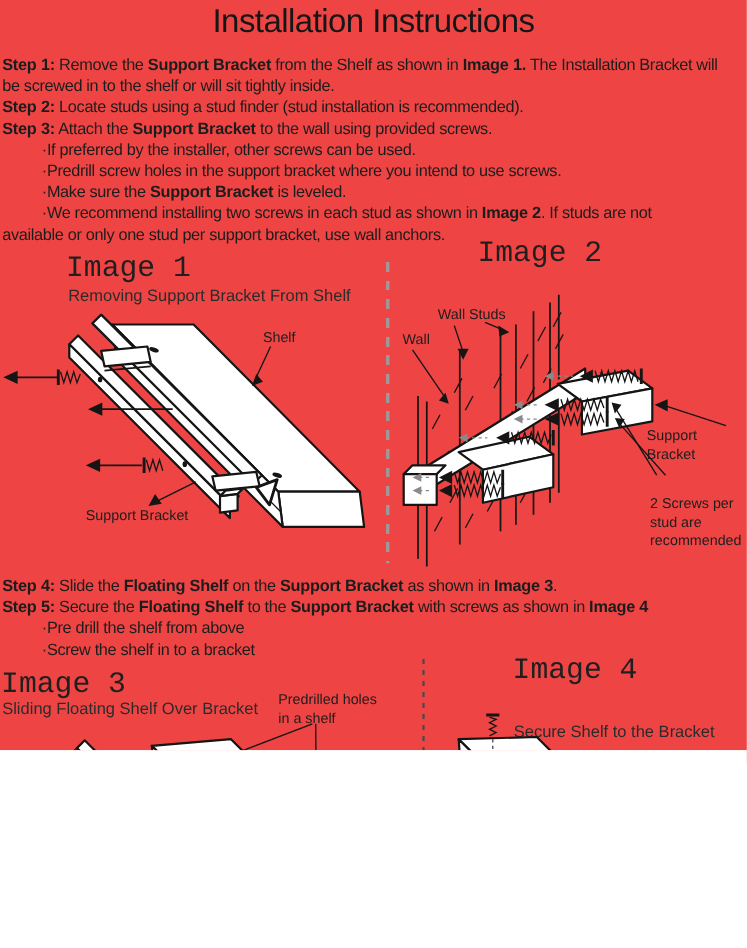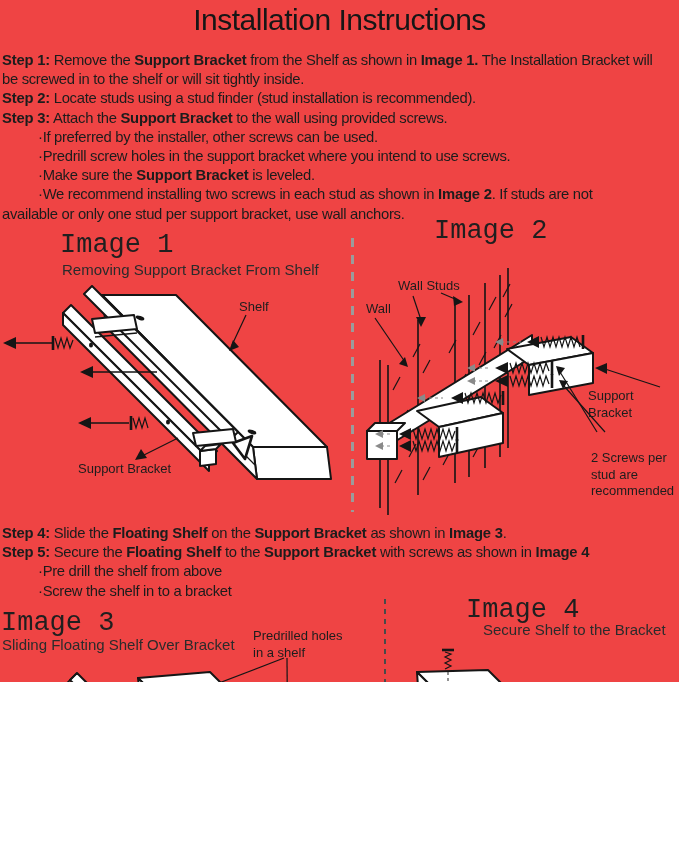--- a/index.html
+++ b/index.html
@@ -60,21 +60,21 @@
 
   <div class="img-heading" style="left:60px;top:230px;">Image 1</div>
   <div class="img-sub" style="left:62px;top:261px;">Removing Support Bracket From Shelf</div>
 
   <div class="img-heading" style="left:434px;top:216px;">Image 2</div>
 
   <div class="img-heading" style="left:1px;top:608px;">Image 3</div>
   <div class="img-sub" style="left:2px;top:636px;">Sliding Floating Shelf Over Bracket</div>
 
   <div class="img-heading" style="left:466px;top:595px;">Image 4</div>
-  <div class="img-sub" style="left:467px;top:621px;margin-left:16px;">Secure Shelf to the Bracket</div>
+  <div class="img-sub" style="left:467px;top:657px;">Secure Shelf to the Bracket</div>
 
   <svg style="left:0;top:285px;" width="352" height="228" viewBox="0 0 352 228">
 
     <g>
       <polygon class="face" points="102,10 176,10 327,162 253,162"></polygon>
       <polygon class="face" points="253,162 327,162 331,194 257,194"></polygon>
       <polygon class="face" points="102,10 253,162 257,194 106,42"></polygon>
       <line class="thin" x1="104" y1="28" x2="255" y2="180"></line>
       <ellipse class="solid" cx="140" cy="33" rx="4.5" ry="2" transform="rotate(18 140 33)"></ellipse>
       <ellipse class="solid" cx="252" cy="147" rx="4.5" ry="2" transform="rotate(18 252 147)"></ellipse>

